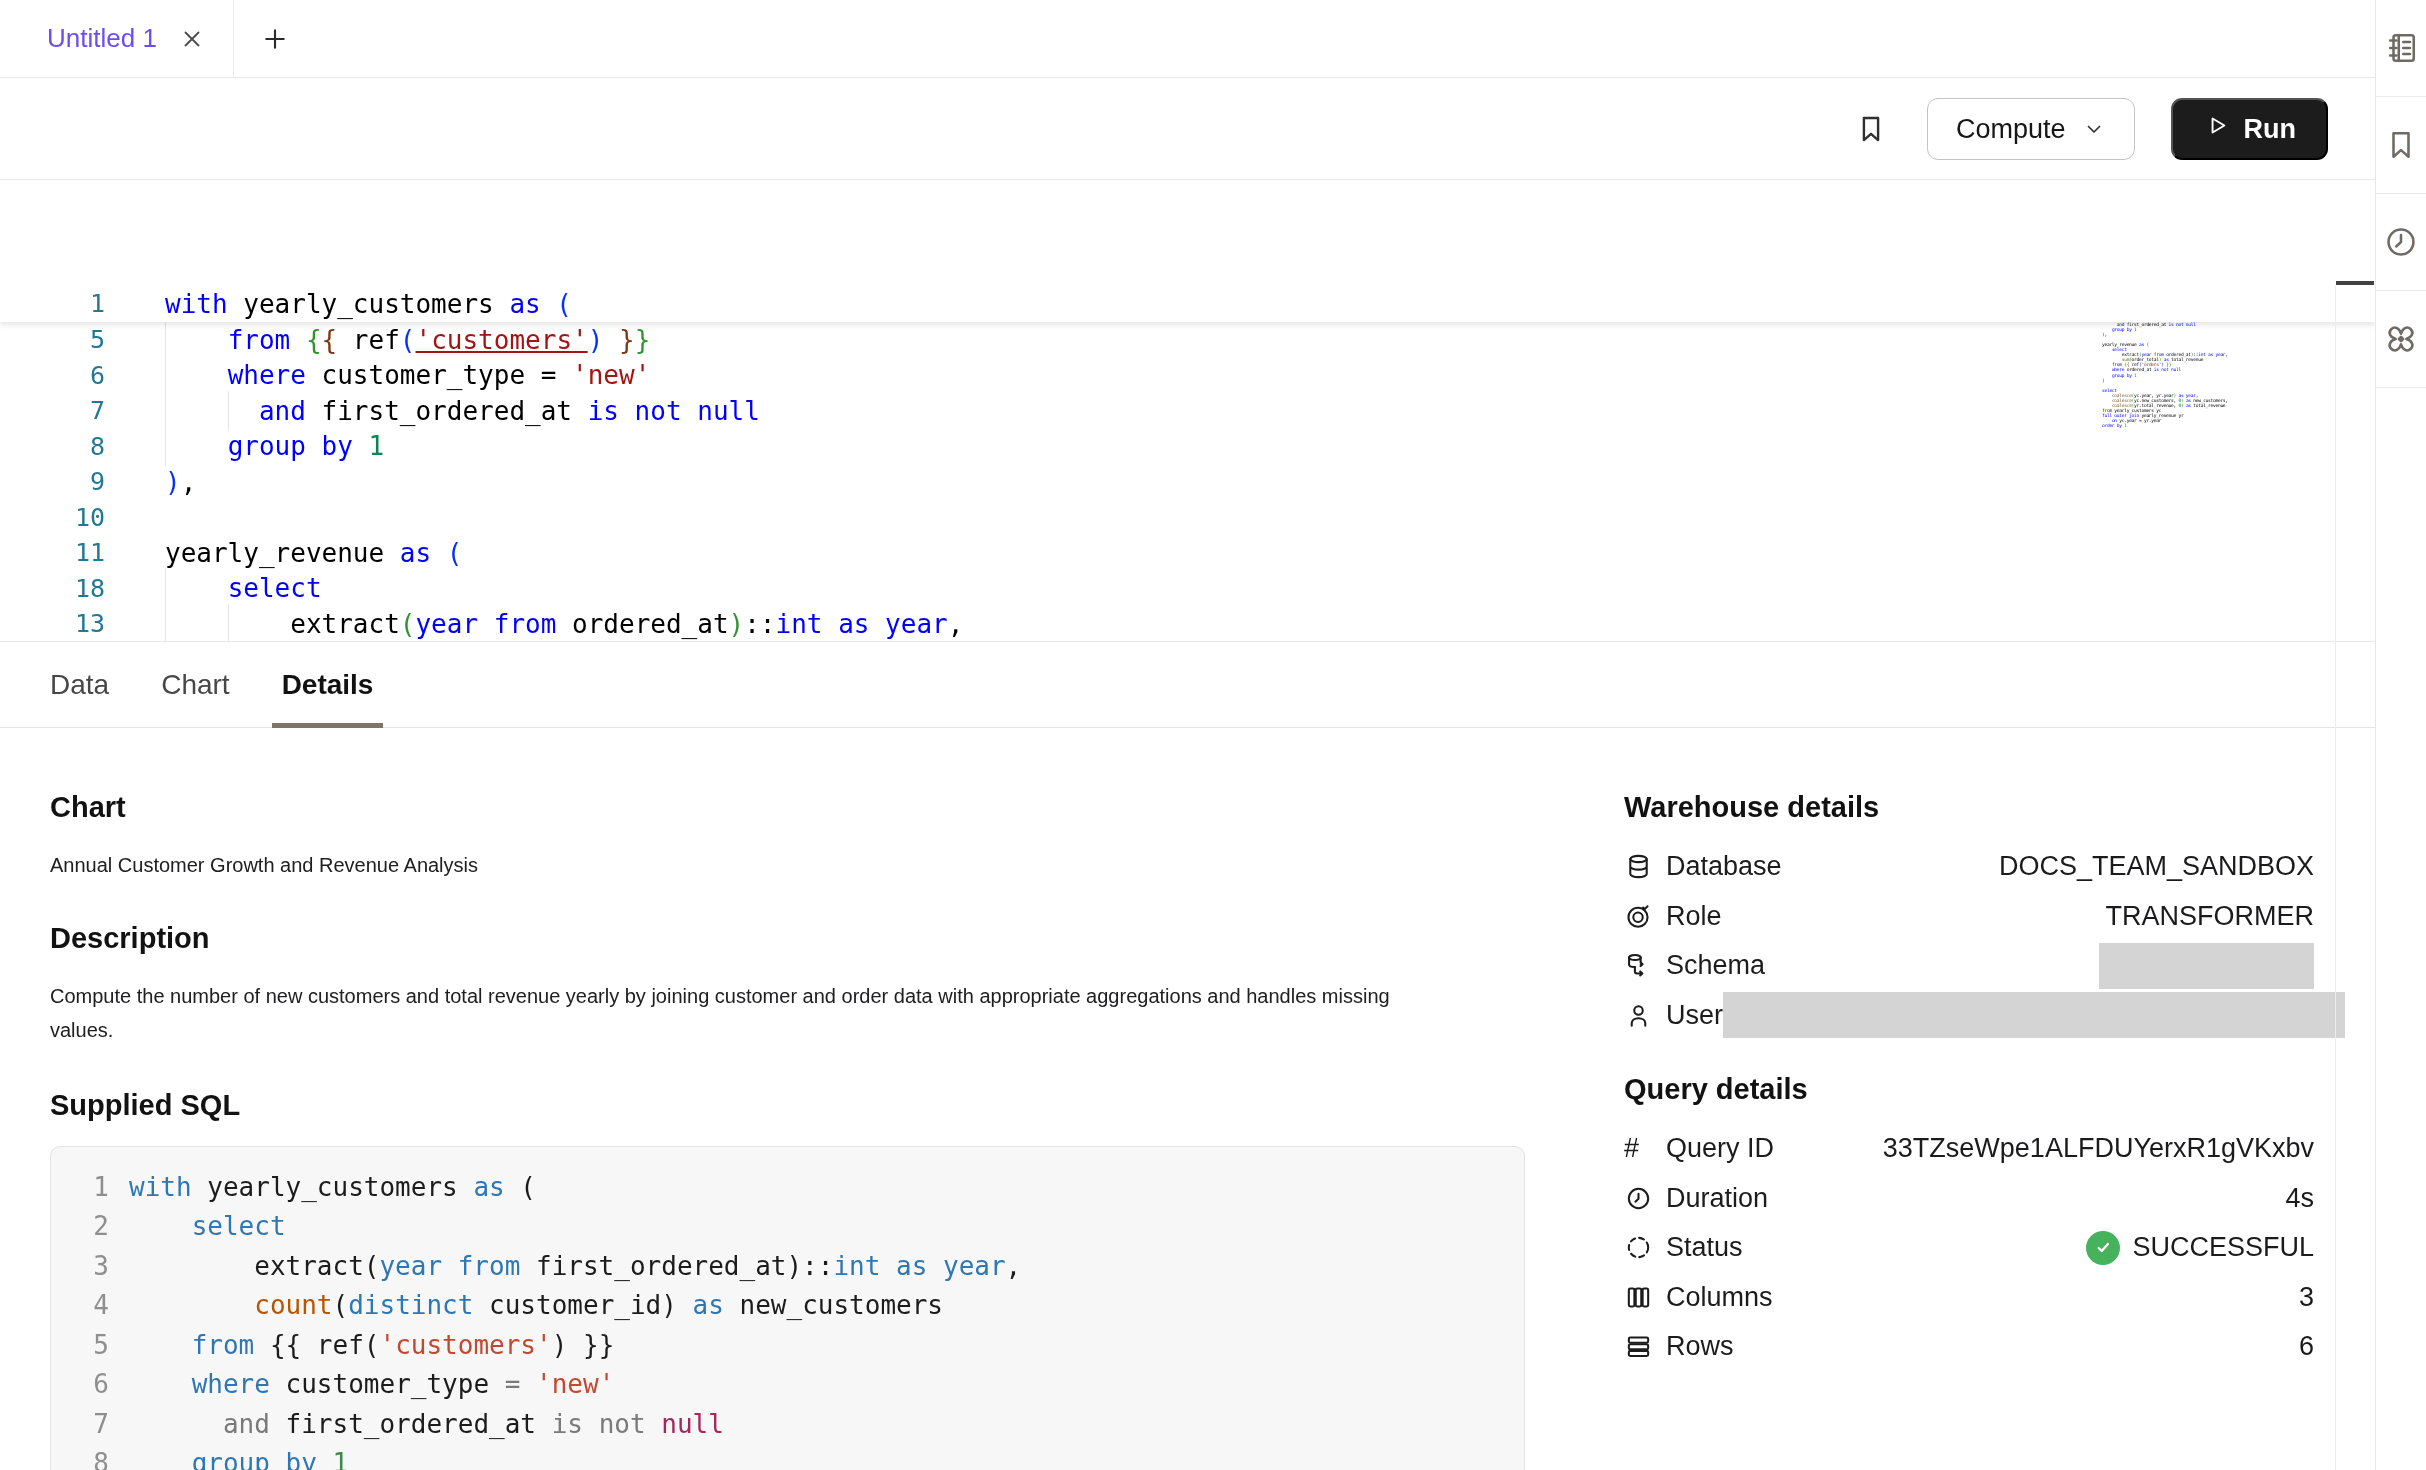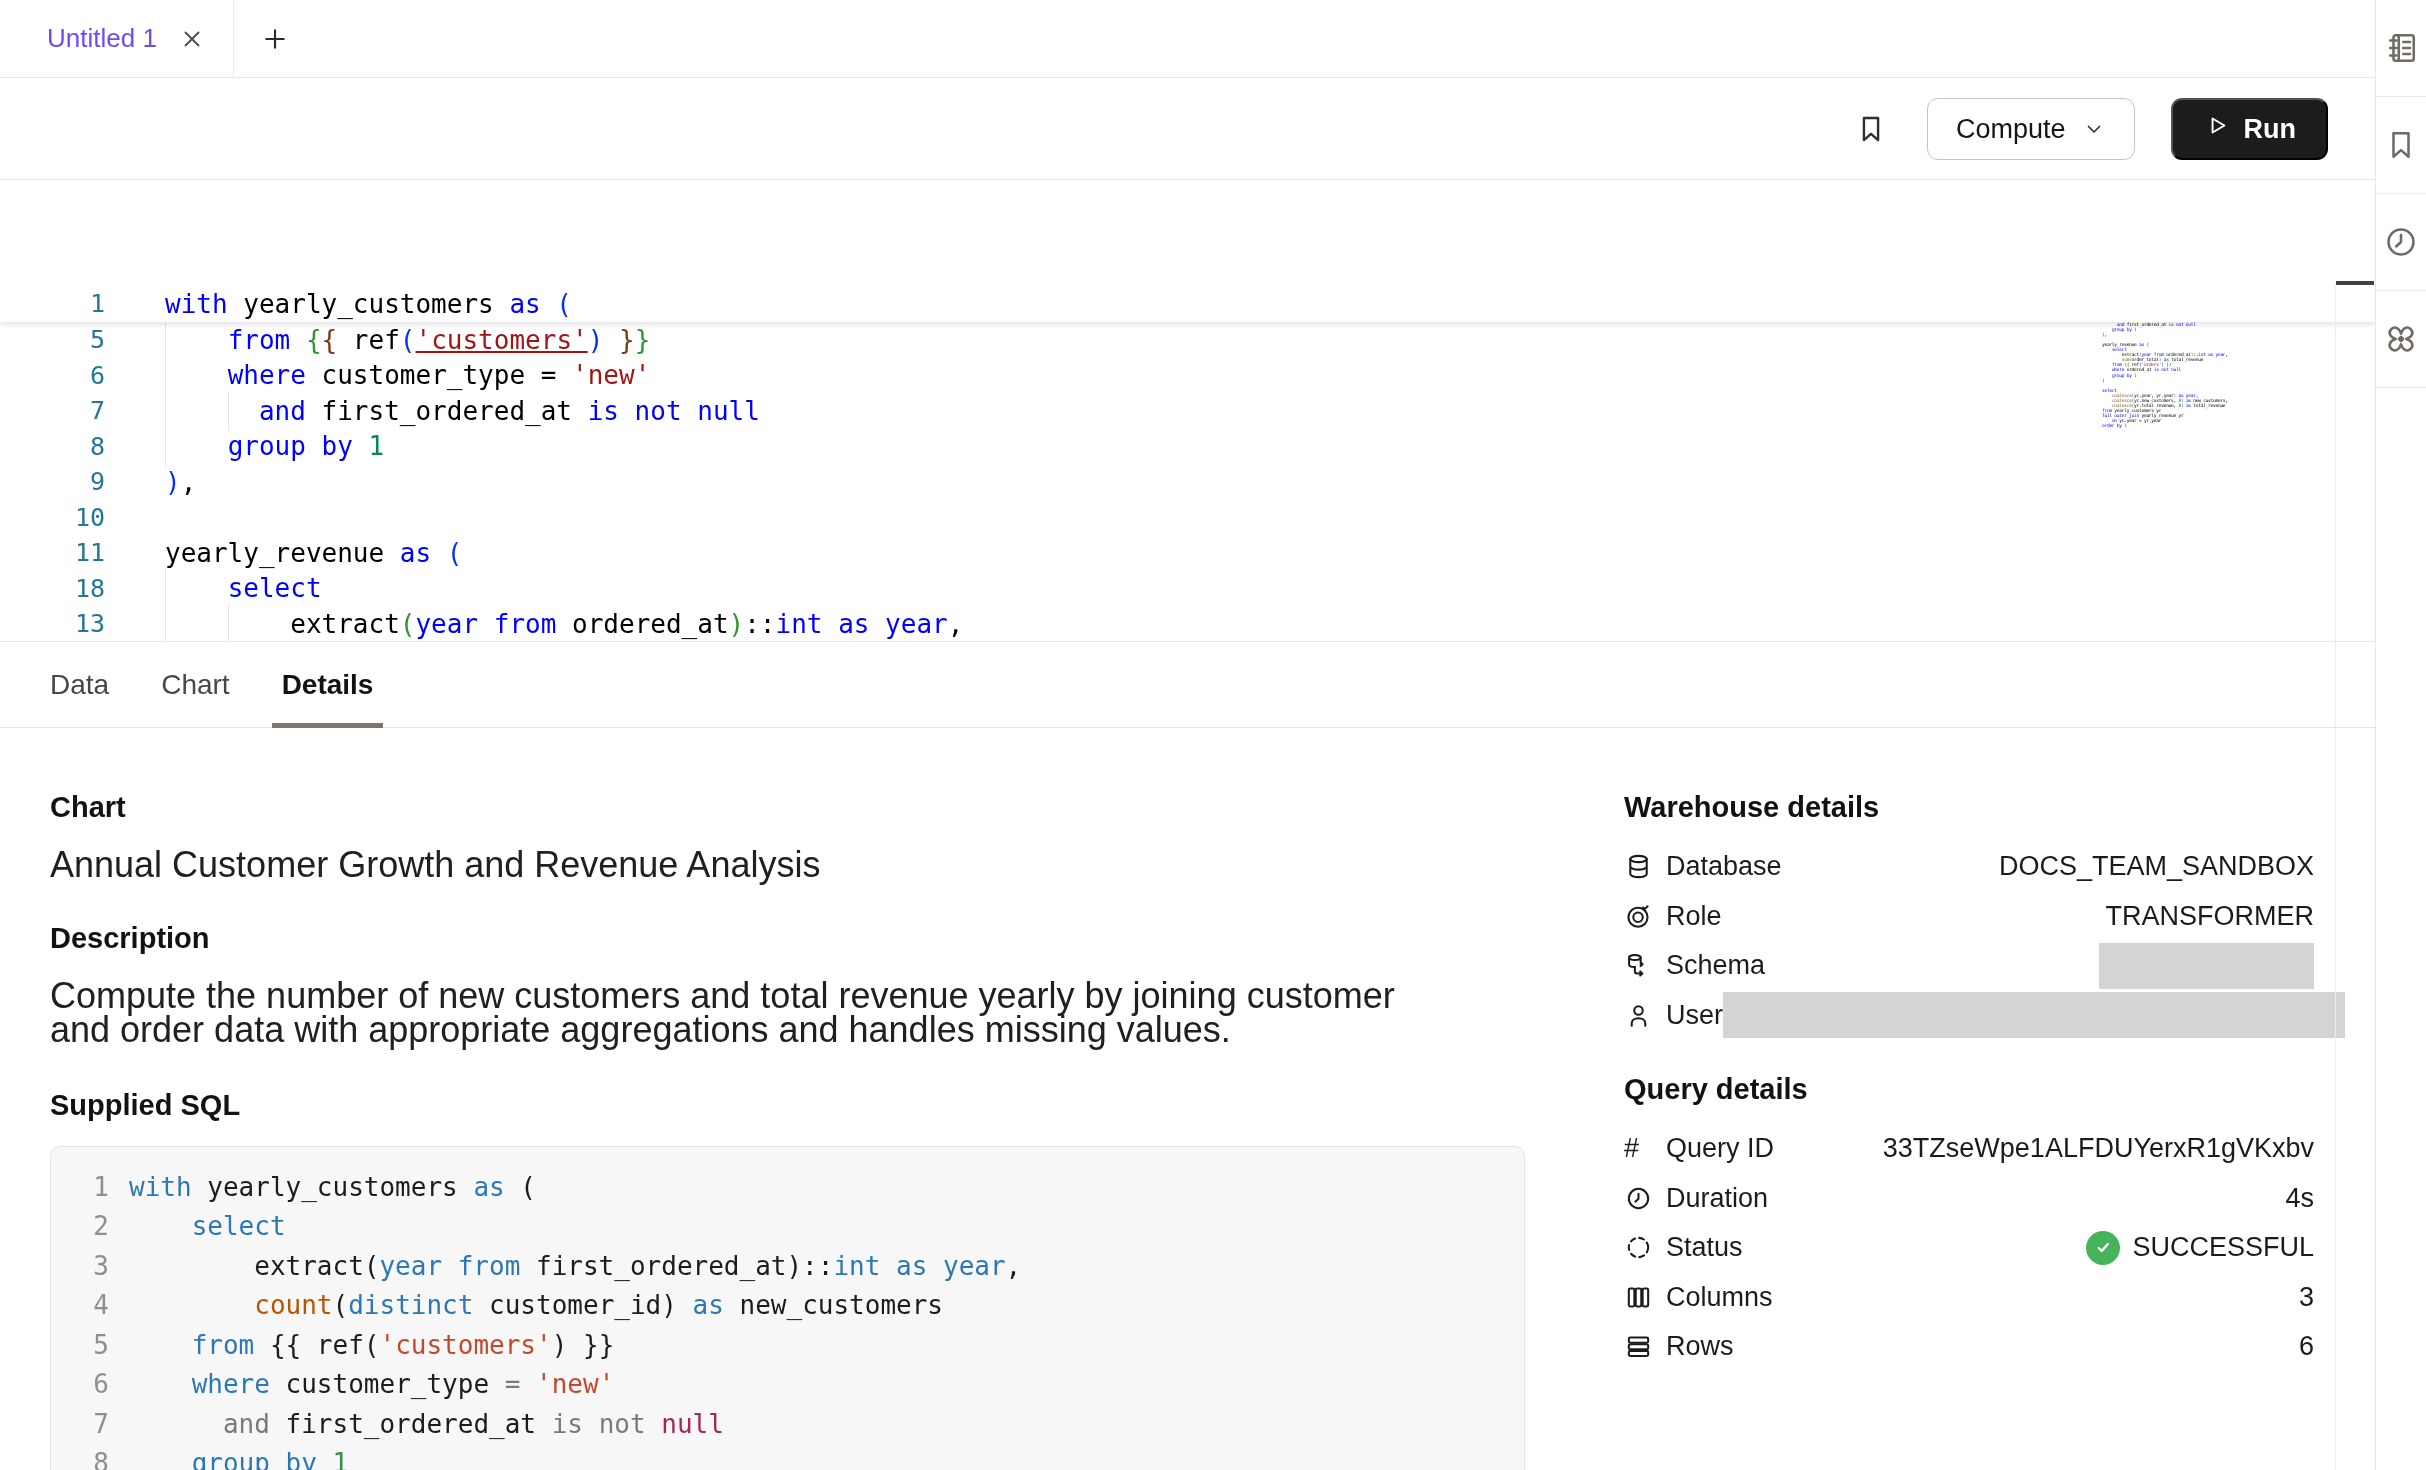--- a/index.html
+++ b/index.html
@@ -72,21 +72,21 @@
              padding-left:50px; background:#fff; }
   .rtab { display:flex; align-items:center; font-size:28px; color:#474747; cursor:pointer; position:relative; }
   .rtab.active { color:#121212; font-weight:700; }
   .rtab.active::after { content:""; position:absolute; left:-10px; right:-10px; bottom:-1px;
                         height:5px; background:#7e7468; }
 
   
   .details { position:absolute; left:0; top:729px; width:2375px; height:741px; background:#fff; }
   .details-left { position:absolute; left:50px; top:62px; width:1475px; }
   .d-heading { font-size:29px; font-weight:700; color:#121212; margin-bottom:24px; }
-  .d-text { font-size:36px; color:#202022; margin-bottom:40px; line-height:34px; }
+  .d-text { font-size:20px; color:#202022; margin-bottom:40px; line-height:34px; }
   .d-desc { width:1370px; margin-bottom:42px; }
   .sql-box { width:1475px; background:#f7f7f7; border:1px solid #e3e3e3; border-radius:10px;
              padding:20px 24px 20px 0; font-family:"DejaVu Sans Mono", monospace; }
   .sq-line { display:flex; height:39.5px; align-items:center; font-size:26px; white-space:pre; }
   .sq-gutter { width:58px; text-align:right; color:var(--sql-gutter); flex:none; margin-right:20px; }
   .sq-code { color:#1c1c1c; }
 
   .details-right { position:absolute; left:1624px; top:62px; width:690px; }
   .drow { display:flex; align-items:center; height:49.5px; }
   .drow-left { display:flex; align-items:center; gap:13px; flex:none; }

